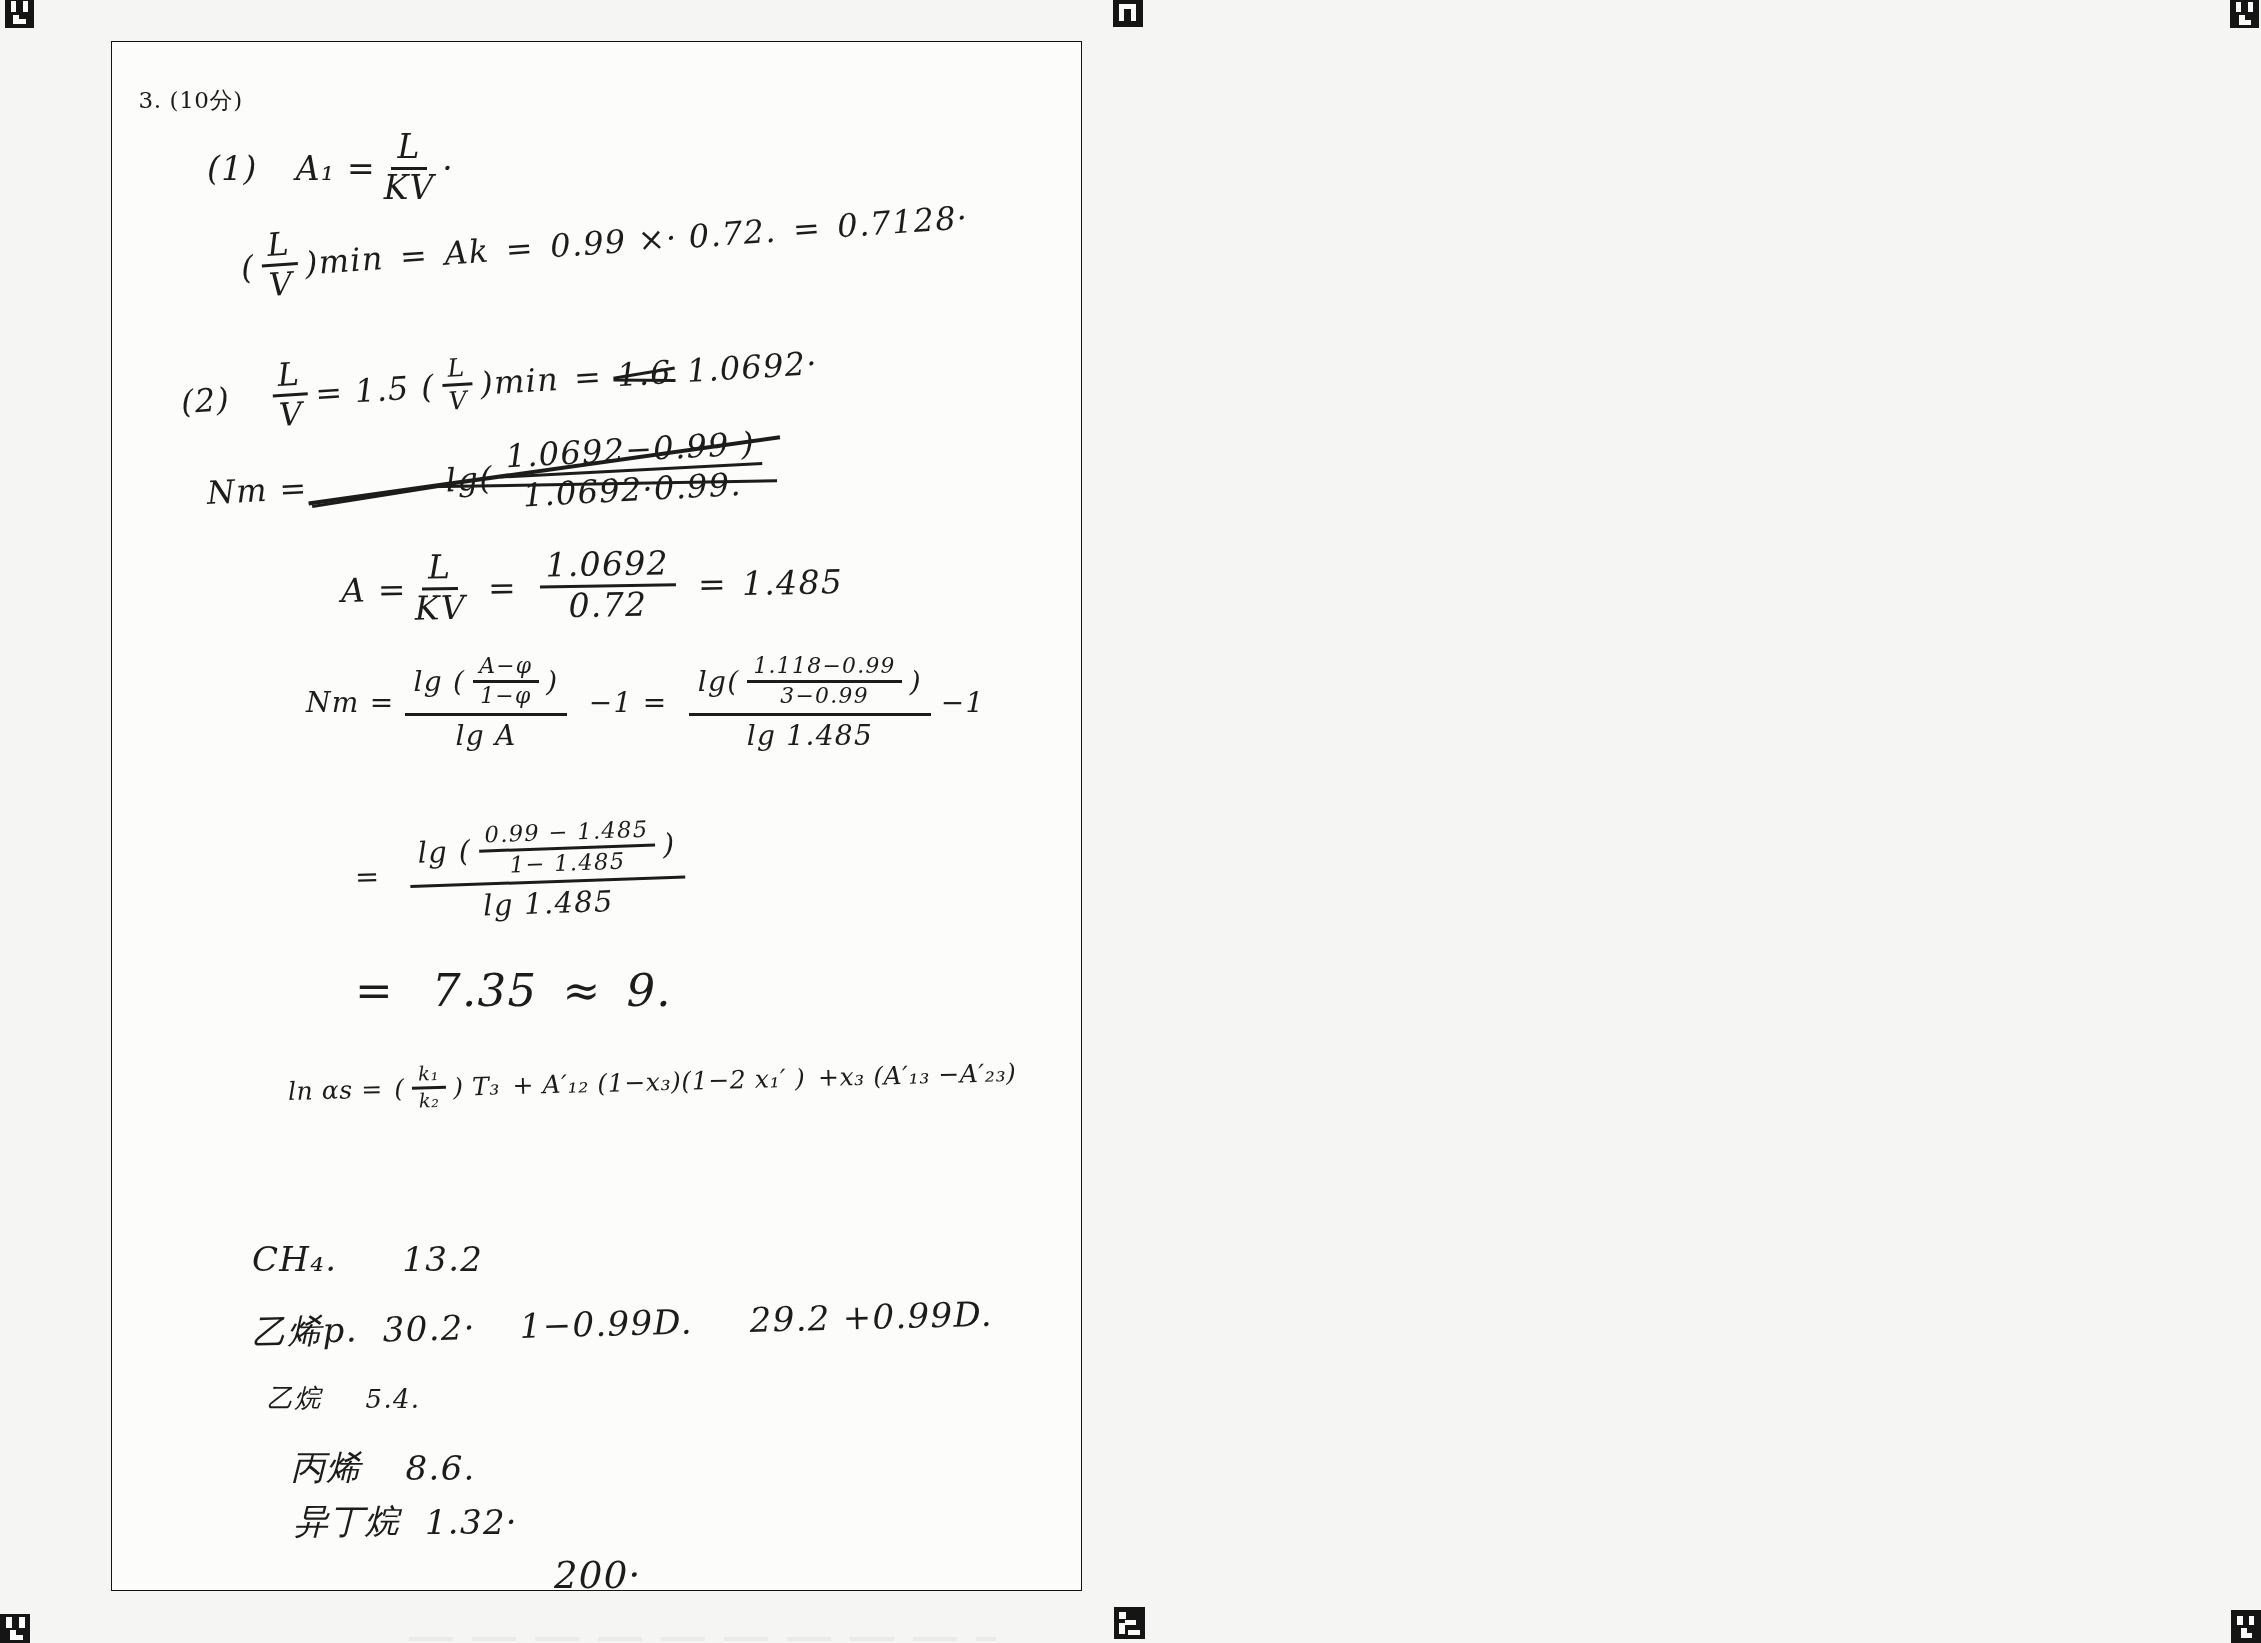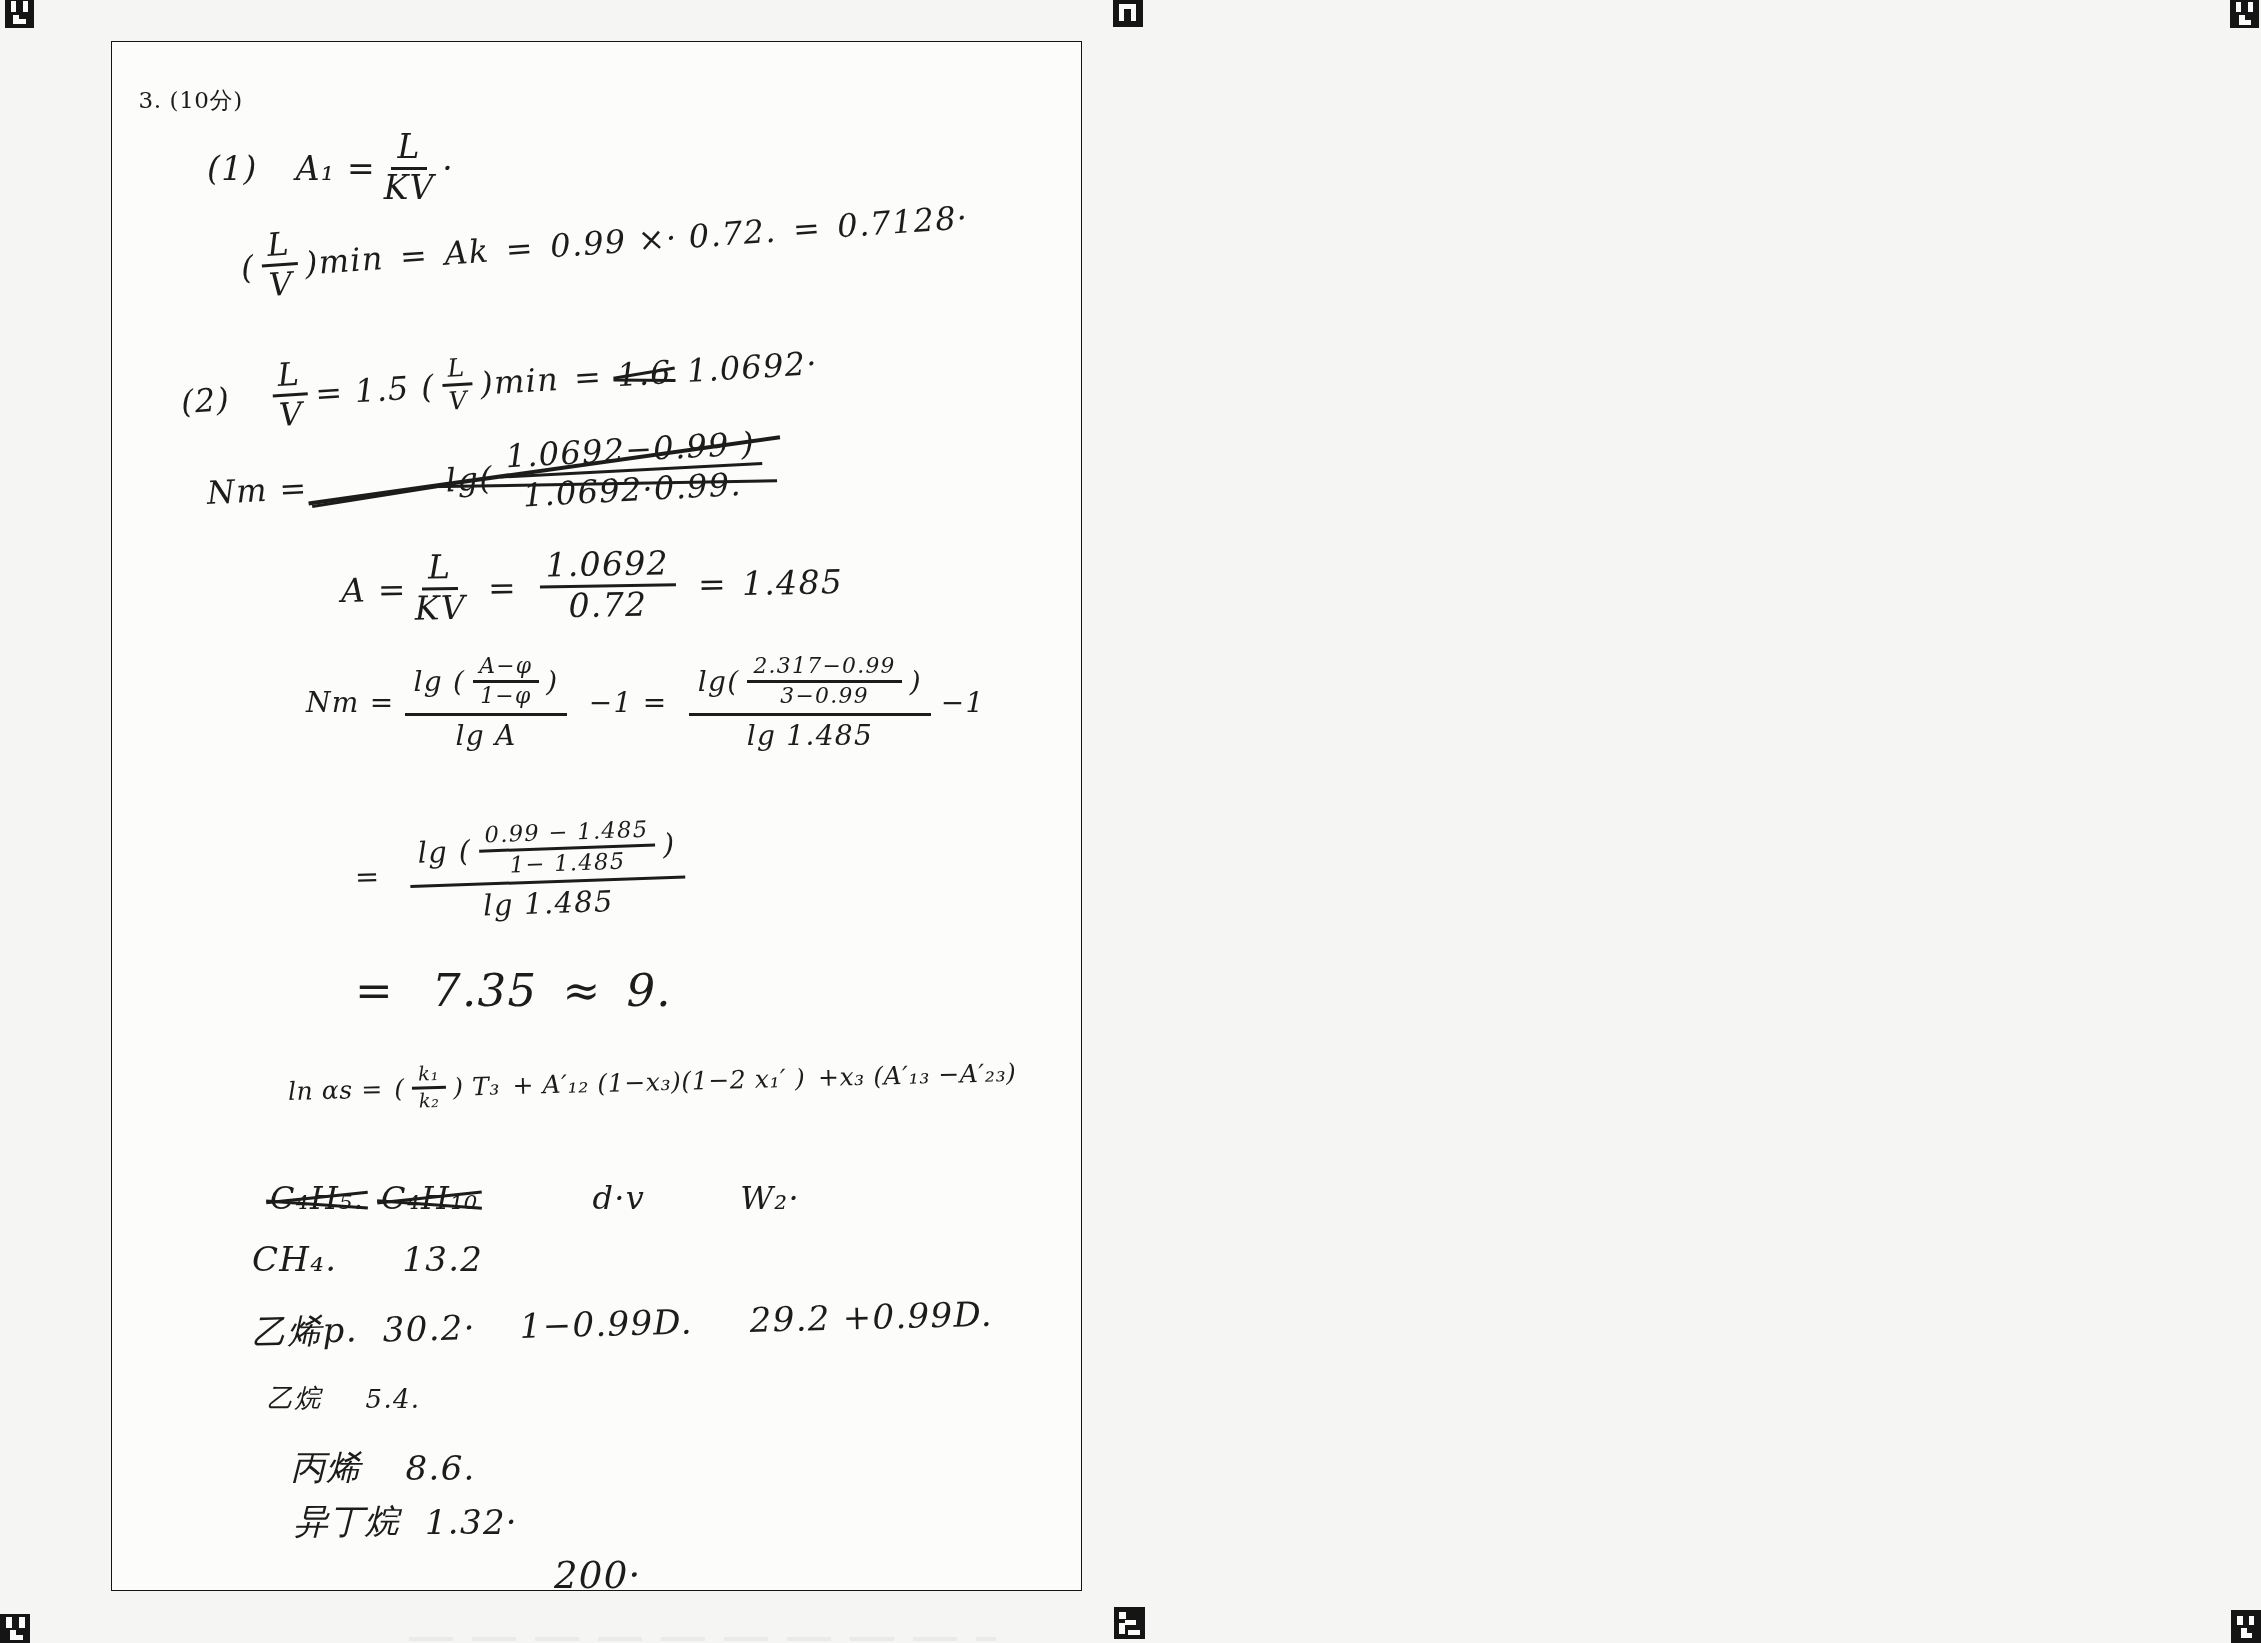--- a/index.html
+++ b/index.html
@@ -165,21 +165,21 @@
           </span>
           <span>)</span>
         </span>
         <span class="bbot">lg A</span>
       </span>
       <span class="gap" style="margin:0 11.4px;">−1 =</span>
       <span class="bigfrac">
         <span class="btop">
           <span>lg(</span>
           <span class="frac small">
-            <span class="num">2.317−0.99</span>
+            <span class="num">1.118−0.99</span>
             <span class="den">3−0.99</span>
           </span>
           <span>)</span>
         </span>
         <span class="bbot">lg 1.485</span>
       </span>
       <span>−1</span>
     </div>
 
     <div class="hw" style="left:243px;top:786px;font-size:29px;transform:rotate(-2deg);">
@@ -209,26 +209,20 @@
       <span class="gap" style="margin-left:11.4px;">(</span>
       <span class="frac small">
         <span class="num">k₁</span>
         <span class="den">k₂</span>
       </span>
       <span>) T₃</span>
       <span class="gap" style="margin-left:12.6px;">+ A′₁₂ (1−x₃)(1−2 x₁′ )</span>
       <span class="gap" style="margin-left:12.6px;">+x₃ (A′₁₃ −A′₂₃)</span>
     </div>
 
-    <div class="hw" style="left:158px;top:1137px;font-size:32px;">
-      <span class="struck">C₄H₅.</span>
-      <span class="struck gap" style="margin-left:16.4px;">C₄H₁₀</span>
-      <span class="gap" style="margin-left:114px;">d·v</span>
-      <span class="gap" style="margin-left:95px;">W₂·</span>
-    </div>
 
     <div class="hw" style="left:140px;top:1197px;font-size:34px;">
       <span>CH₄.</span>
       <span class="gap" style="margin-left:65px;">13.2</span>
     </div>
     <div class="hw" style="left:140px;top:1268px;font-size:34px;transform:rotate(-1.5deg);">
       <span>乙烯p.</span>
       <span class="gap" style="margin-left:25px;">30.2·</span>
       <span class="gap" style="margin-left:44px;">1−0.99D.</span>
       <span class="gap" style="margin-left:57px;">29.2 +0.99D.</span>

